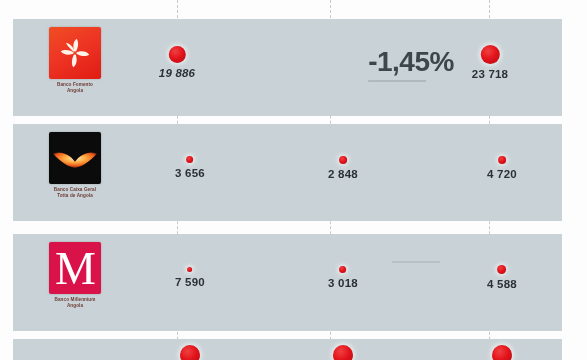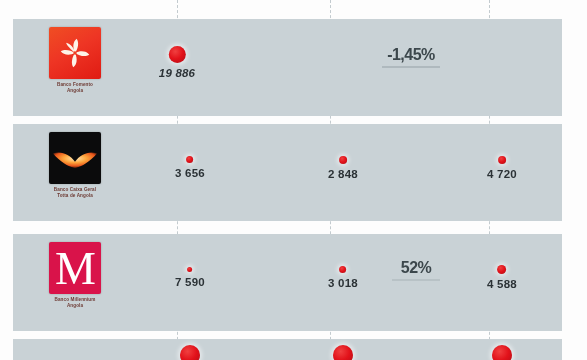--- a/index.html
+++ b/index.html
@@ -114,21 +114,21 @@
   }
 
   
   .pct{
     position:absolute;
     z-index:4;
     text-align:center;
     transform:translateX(-50%);
   }
   .pct-text{
-    font-size:16px;
+    font-size:28px;
     font-weight:700;
     color:#3c474c;
     letter-spacing:-.5px;
     white-space:nowrap;
   }
   .pct-rule{
     margin-top:2px;
     height:2px;
     background:#aab5ba;
     opacity:.85;
@@ -161,20 +161,24 @@
       <div class="logo-caption">Banco Fomento
 Angola</div>
     </div>
 
     <div class="point" style="left:164px;top:27px;font-style:italic;">
       <div class="dot" style="width:17px;height:17px;"></div>
       <div class="value">19 886</div>
     </div>
 
 
+    <div class="point" style="left:477px;top:26px;">
+      <div class="dot" style="width:19px;height:19px;"></div>
+      <div class="value">23 718</div>
+    </div>
 
     <div class="pct" style="left:398px;top:27px;">
       <div class="pct-text">-1,45%</div>
       <div class="pct-rule" style="width:58px;"></div>
     </div>
   </div>
 
   <div class="row r2">
 
     <div class="logo-cell">
@@ -231,21 +235,20 @@
       <div class="dot" style="width:7px;height:7px;"></div>
       <div class="value">3 018</div>
     </div>
 
     <div class="point" style="left:489px;top:31px;">
       <div class="dot" style="width:9px;height:9px;"></div>
       <div class="value">4 588</div>
     </div>
 
     <div class="pct" style="left:403px;top:25px;">
-      <div class="pct-text">52%</div>
       <div class="pct-rule" style="width:48px;opacity:.55;"></div>
     </div>
   </div>
 
   <div class="row r4">
     <div class="point" style="left:177px;top:6px;">
       <div class="dot" style="width:20px;height:20px;"></div>
     </div>
     <div class="point" style="left:330px;top:6px;">
       <div class="dot" style="width:20px;height:20px;"></div>

